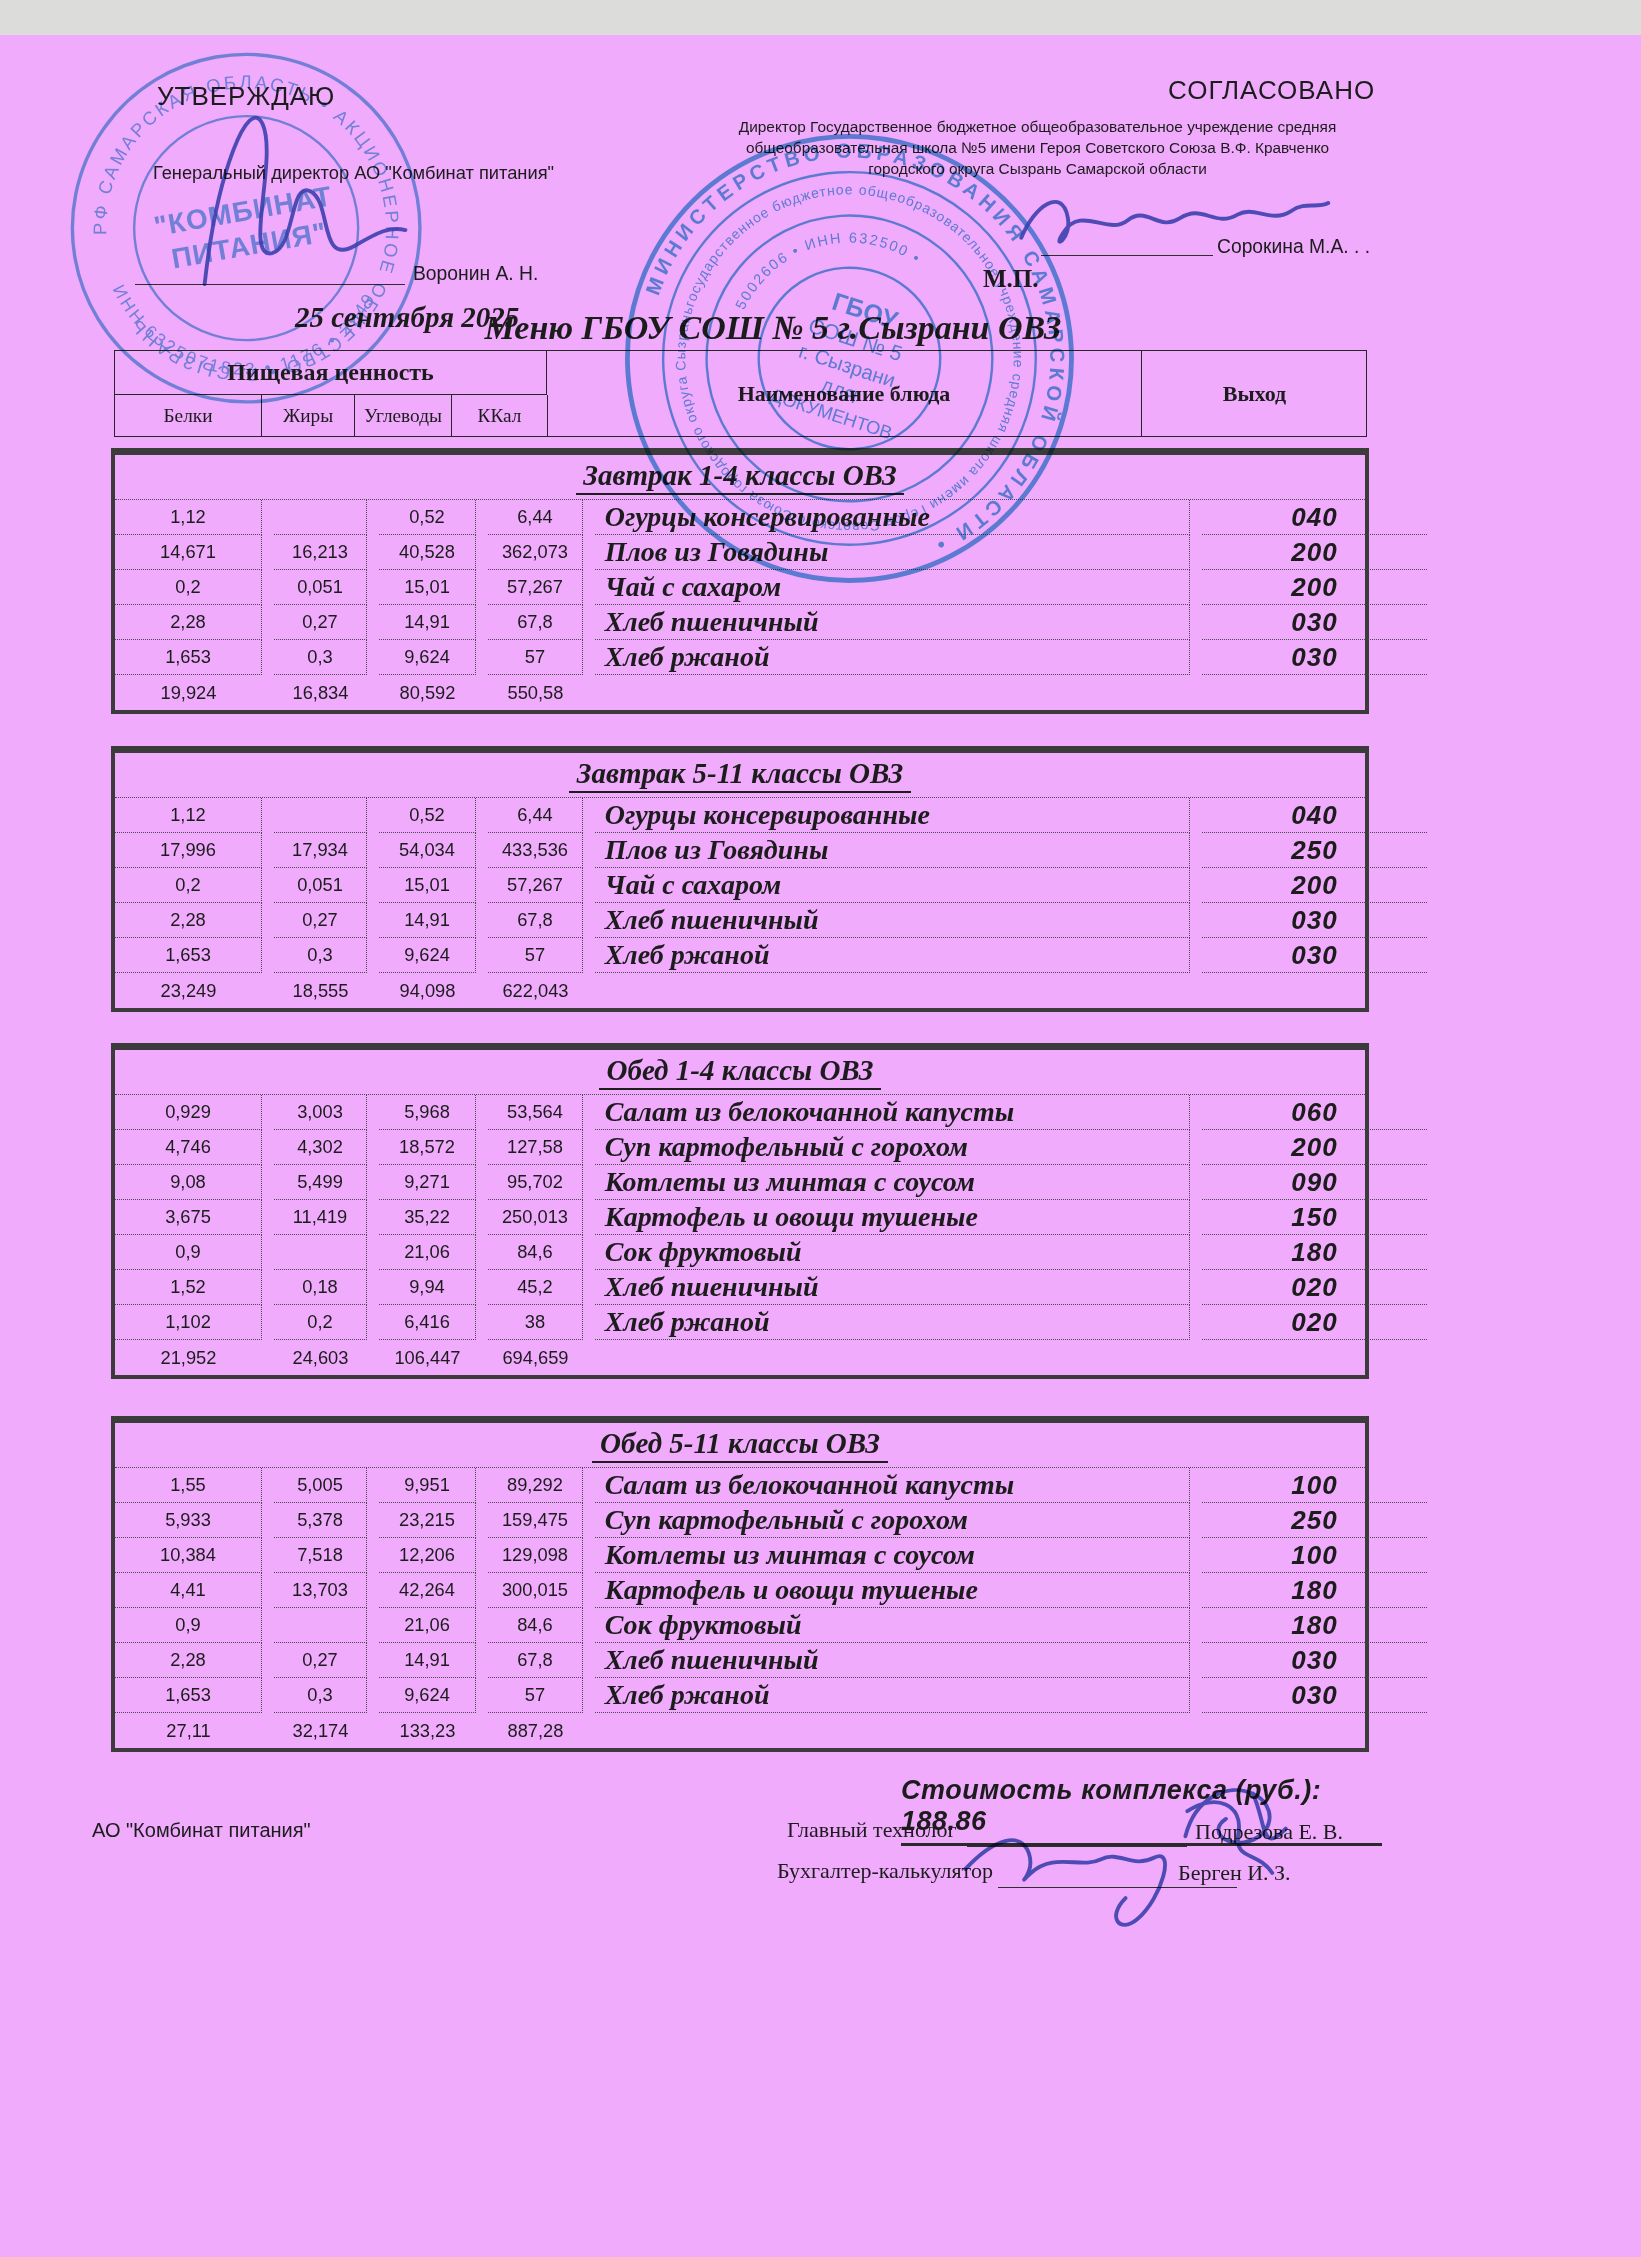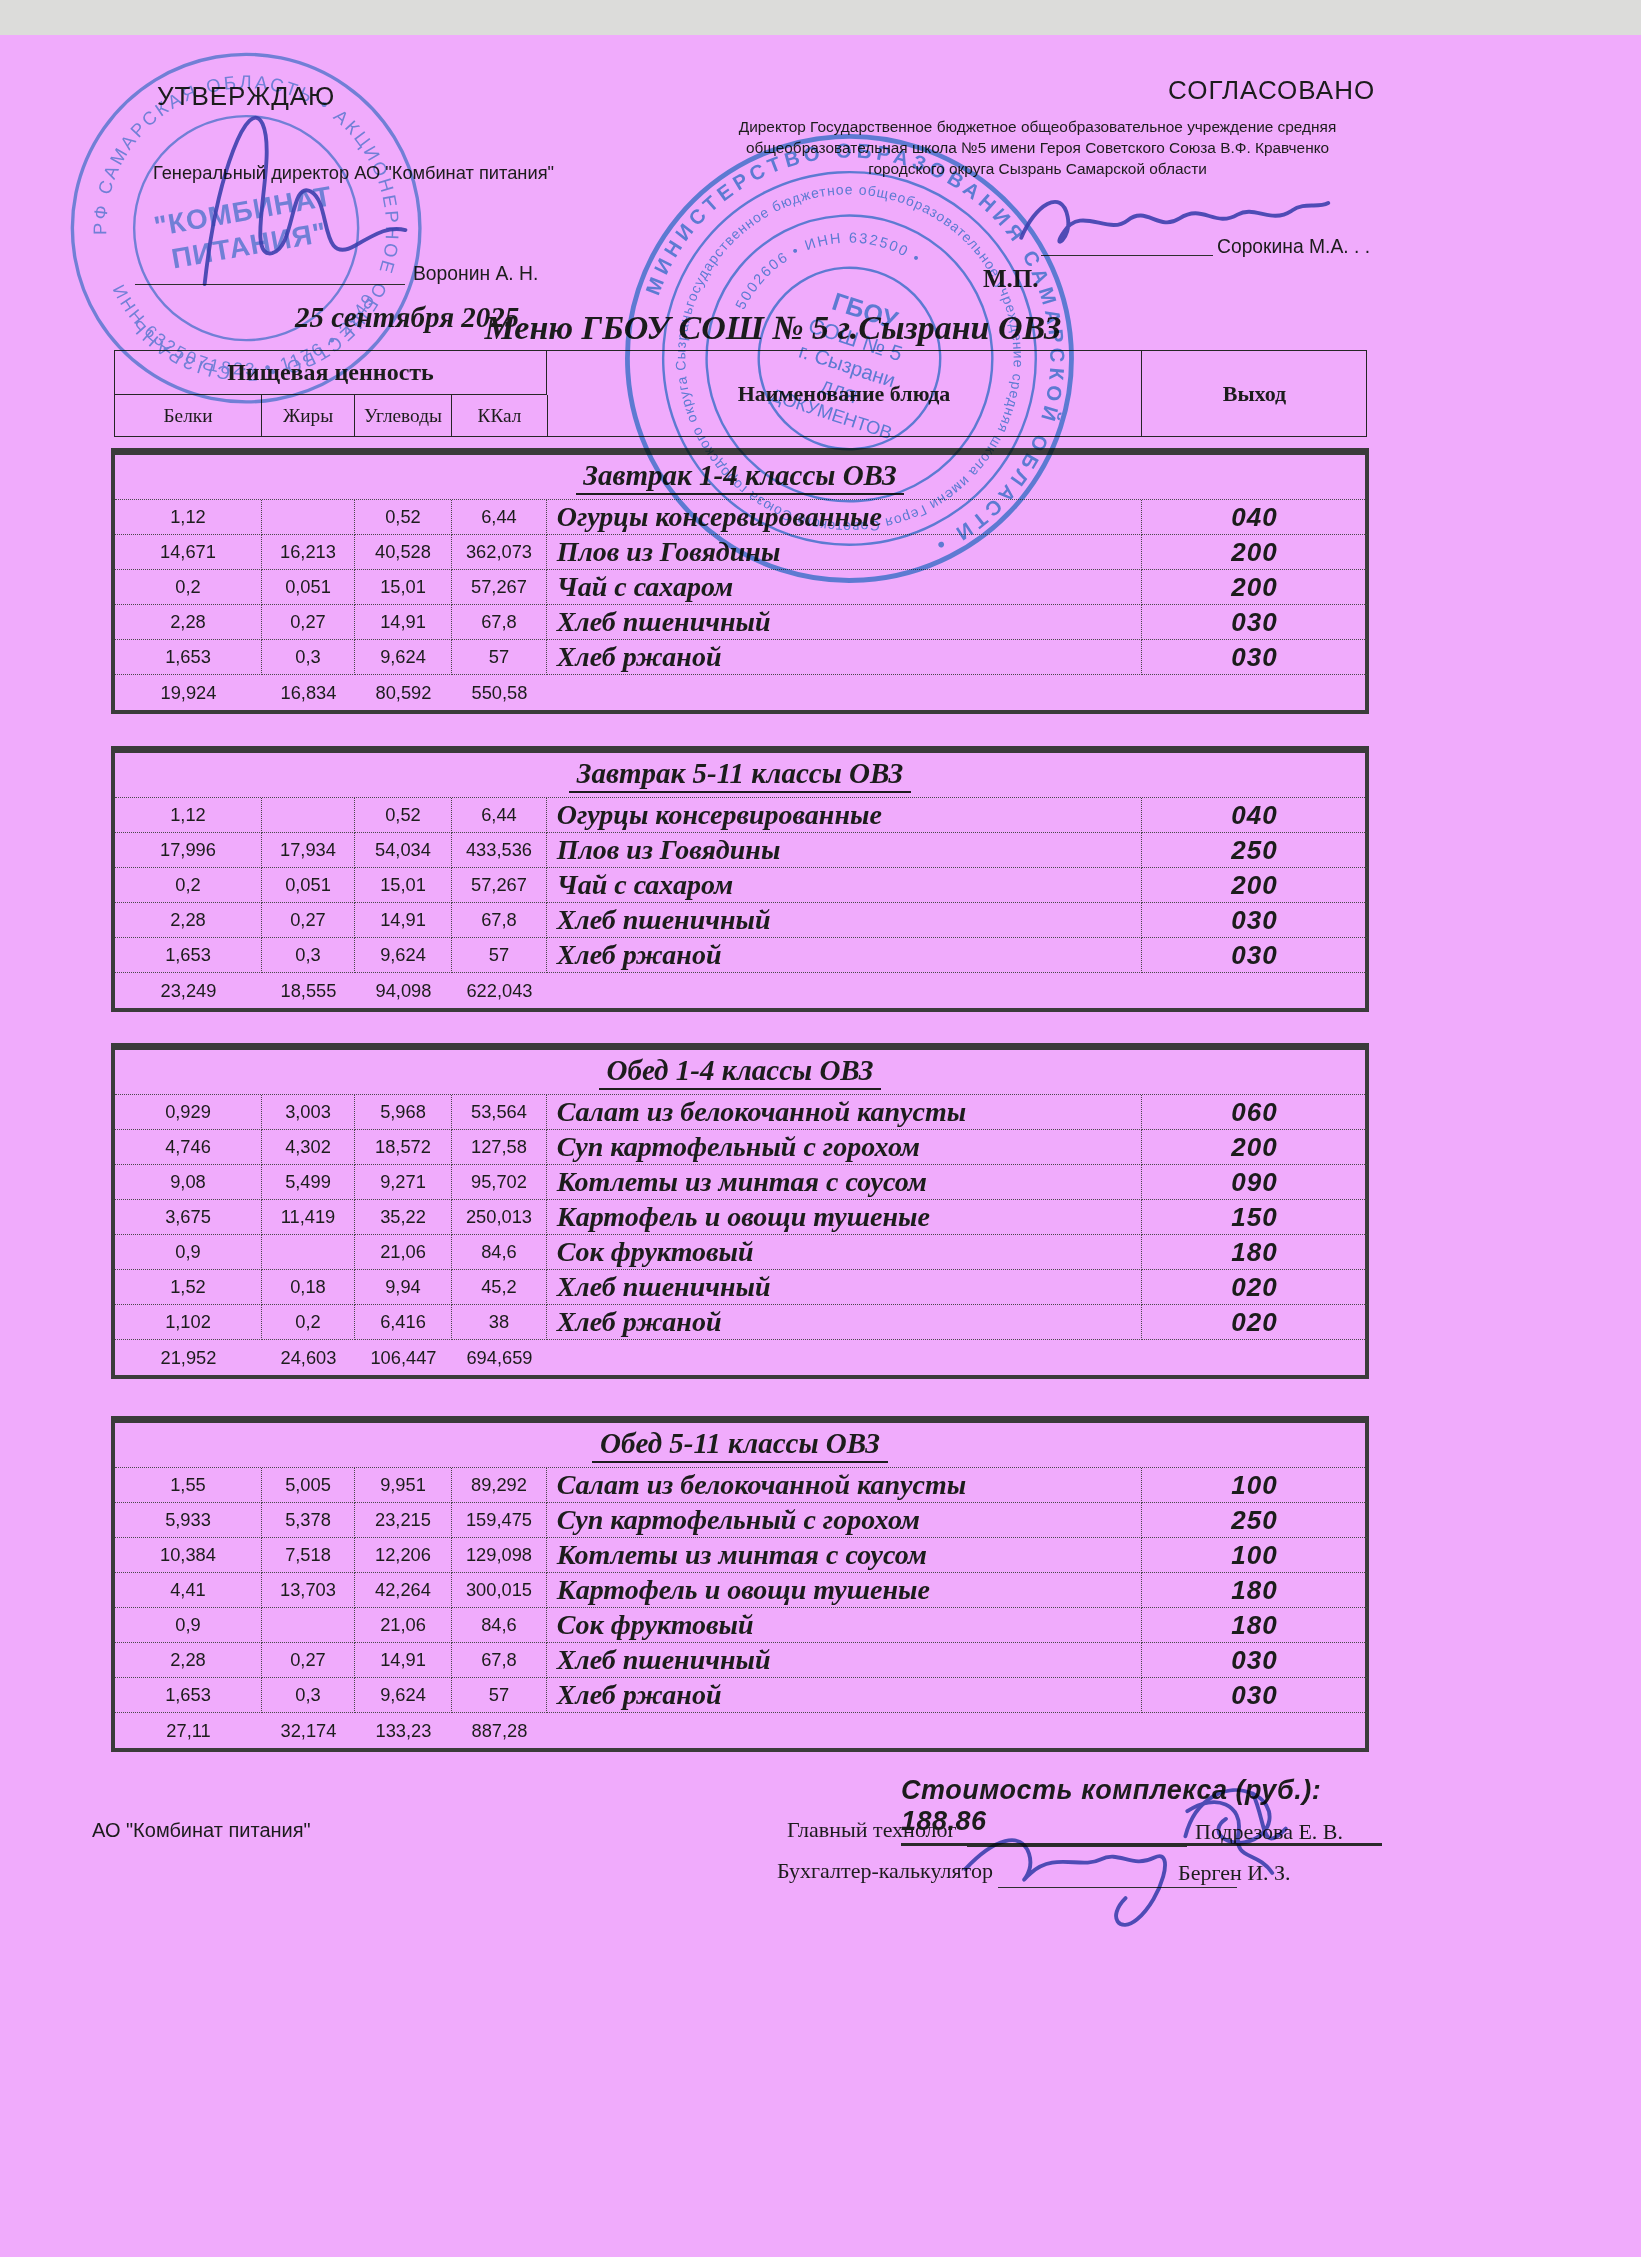--- a/index.html
+++ b/index.html
@@ -24,21 +24,21 @@
        font-family:"Liberation Serif",serif;font-weight:bold;font-size:22px;}
   .hdr .out{grid-column:3;grid-row:1/3;display:flex;align-items:center;justify-content:center;
        font-family:"Liberation Serif",serif;font-weight:bold;font-size:22px;}
 
   
   .menu-table{position:absolute;left:111px;width:1250px;border:4.8px solid #3b3b3b;border-top-width:7.7px;}
   .menu-table .title{height:44px;display:flex;align-items:center;justify-content:center;
        border-bottom:1.9px dotted #4a4a4a;
        font-family:"Liberation Serif",serif;font-weight:bold;font-style:italic;font-size:29px;}
   .menu-table .title span{border-bottom:2.9px solid #1d1d1d;padding:0 7.7px 1px;}
-  .trow{display:grid;grid-template-columns:147px 93px 97px 95px 595px 225px;height:35px;}
+  .trow{display:grid;grid-template-columns:147px 93px 97px 95px 595px 225px;height:35px;gap:12px;}
   .cell{box-sizing:border-box;display:flex;align-items:center;justify-content:center;
        border-bottom:1.9px dotted #4a4a4a;font-size:18.3px;overflow:hidden;white-space:nowrap;}
   .cell.c0,.cell.c1,.cell.c2,.cell.c3,.cell.c4{border-right:1.9px dotted #4a4a4a;}
   .cell.c4{justify-content:flex-start;padding-left:9.7px;
        font-family:"Liberation Serif",serif;font-weight:bold;font-style:italic;font-size:28px;line-height:1;}
   .cell.c5{font-family:Liberation Sans, sans-serif;font-weight:bold;font-style:italic;font-size:26px;letter-spacing:1px;}
   .trow.totals{height:35px;}
   .trow.totals .cell{border:none;}
 
   

